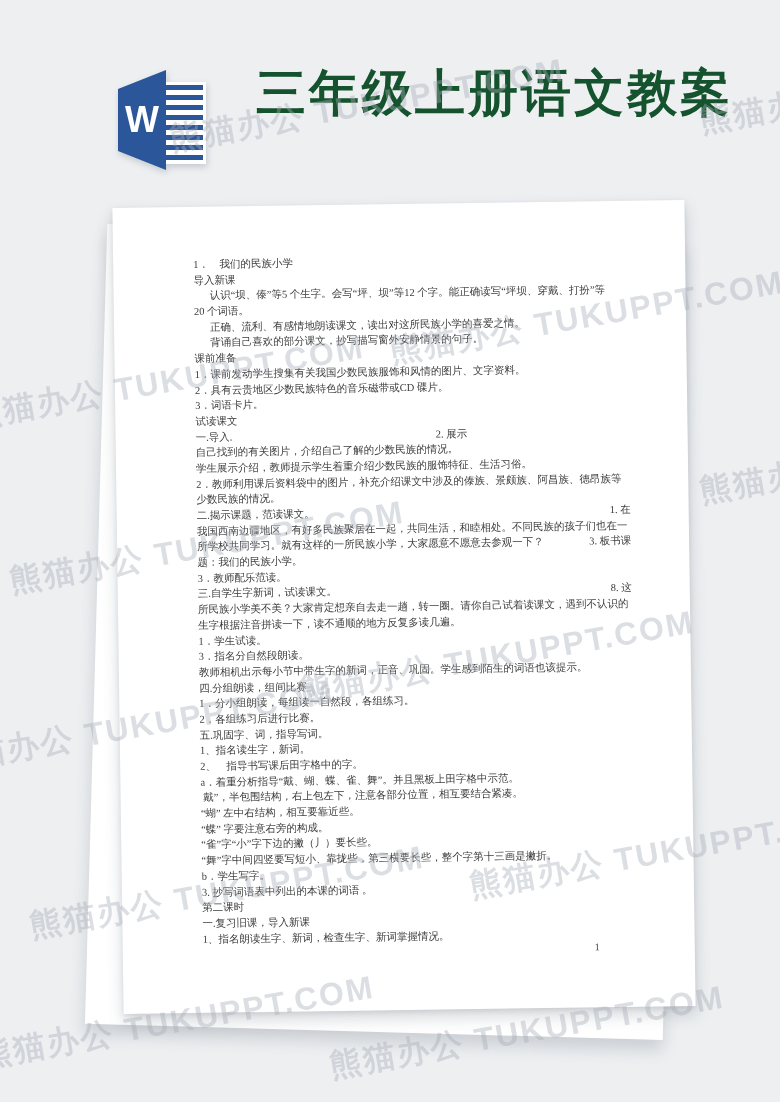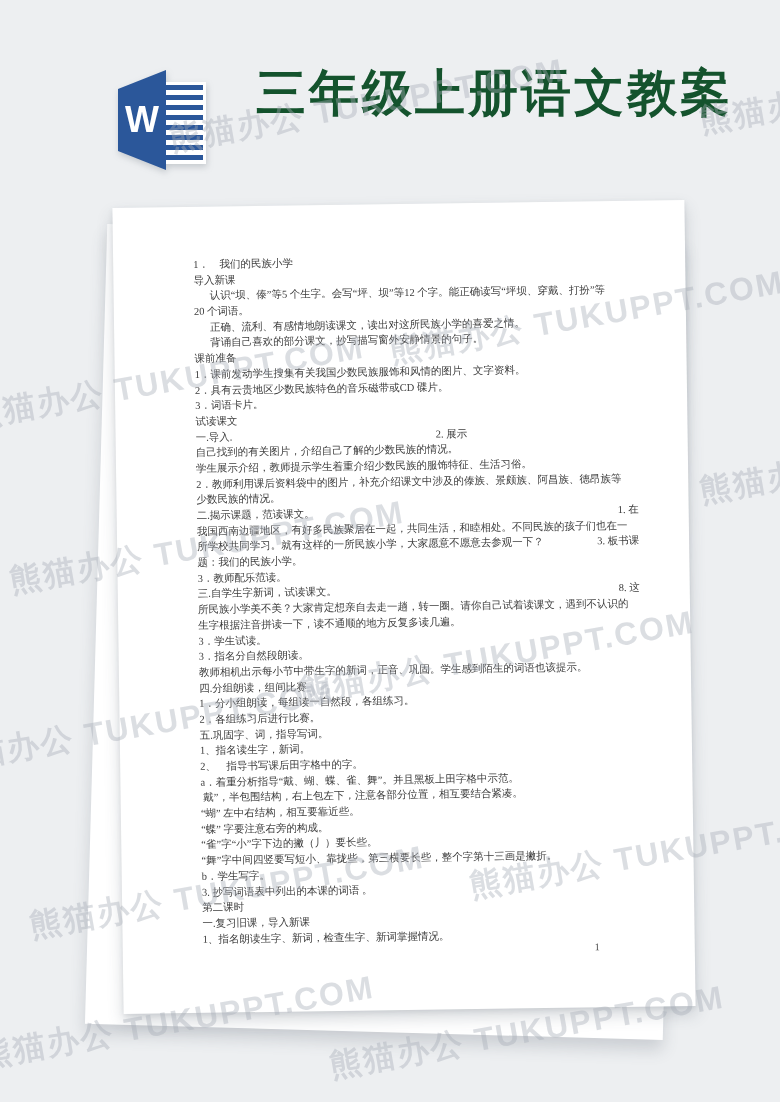--- a/index.html
+++ b/index.html
@@ -35,21 +35,21 @@
     box-shadow:0 8px 16px rgba(70,80,95,.22),0 2px 5px rgba(70,80,95,.12);}
 
   
   .doc{position:absolute;left:80px;top:50px;width:446px;
     font-family:"Liberation Serif",serif;
     font-size:10.5px;line-height:15.7px;color:#3c3c3c;}
   .line{position:relative;height:15.7px;}
   .line span{white-space:pre;}
   .line.indent{padding-left:16px;}
   .r-mid{position:absolute;left:240px;top:0;}
-  .r-end{position:absolute;right:4px;top:0;text-align:center;}
+  .r-end{position:absolute;right:12px;top:0;text-align:center;}
   .page-num{position:absolute;left:472px;top:740px;
     font-family:"Liberation Serif",serif;font-size:10px;color:#444;}
 
   
   .wm{position:absolute;z-index:9;pointer-events:none;white-space:nowrap;
     font-family:"Liberation Sans",sans-serif;font-weight:600;
     font-size:32px;letter-spacing:2px;color:#a8aeb8;opacity:.40;
     transform:rotate(-10deg);transform-origin:left center;}
 </style>
 </head>
@@ -85,21 +85,21 @@
         <div class="line"><span>2．教师利用课后资料袋中的图片，补充介绍课文中涉及的傣族、景颇族、阿昌族、德昂族等</span></div>
         <div class="line"><span>少数民族的情况。</span></div>
         <div class="line"><span>二.揭示课题，范读课文。</span><span class="r-end">1. 在</span></div>
         <div class="line"><span>我国西南边疆地区，有好多民族聚居在一起，共同生活，和睦相处。不同民族的孩子们也在一</span></div>
         <div class="line"><span>所学校共同学习。就有这样的一所民族小学，大家愿意不愿意去参观一下？</span><span class="r-end">3. 板书课</span></div>
         <div class="line"><span>题：我们的民族小学。</span></div>
         <div class="line"><span>3．教师配乐范读。</span></div>
         <div class="line"><span>三.自学生字新词，试读课文。</span><span class="r-end">8. 这</span></div>
         <div class="line"><span>所民族小学美不美？大家肯定想亲自去走一趟，转一圈。请你自己试着读课文，遇到不认识的</span></div>
         <div class="line"><span>生字根据注音拼读一下，读不通顺的地方反复多读几遍。</span></div>
-        <div class="line"><span>3．学生试读。</span></div>
+        <div class="line"><span>1．学生试读。</span></div>
         <div class="line"><span>3．指名分自然段朗读。</span></div>
         <div class="line"><span>教师相机出示每小节中带生字的新词，正音、巩固。学生感到陌生的词语也该提示。</span></div>
         <div class="line"><span>四.分组朗读，组间比赛</span></div>
         <div class="line"><span>1．分小组朗读，每组读一自然段，各组练习。</span></div>
         <div class="line"><span>2．各组练习后进行比赛。</span></div>
         <div class="line"><span>五.巩固字、词，指导写词。</span></div>
         <div class="line"><span>1、指名读生字，新词。</span></div>
         <div class="line"><span>2、　指导书写课后田字格中的字。</span></div>
         <div class="line"><span>a．着重分析指导“戴、蝴、蝶、雀、舞”。并且黑板上田字格中示范。</span></div>
         <div class="line"><span> 戴”，半包围结构，右上包左下，注意各部分位置，相互要结合紧凑。</span></div>

